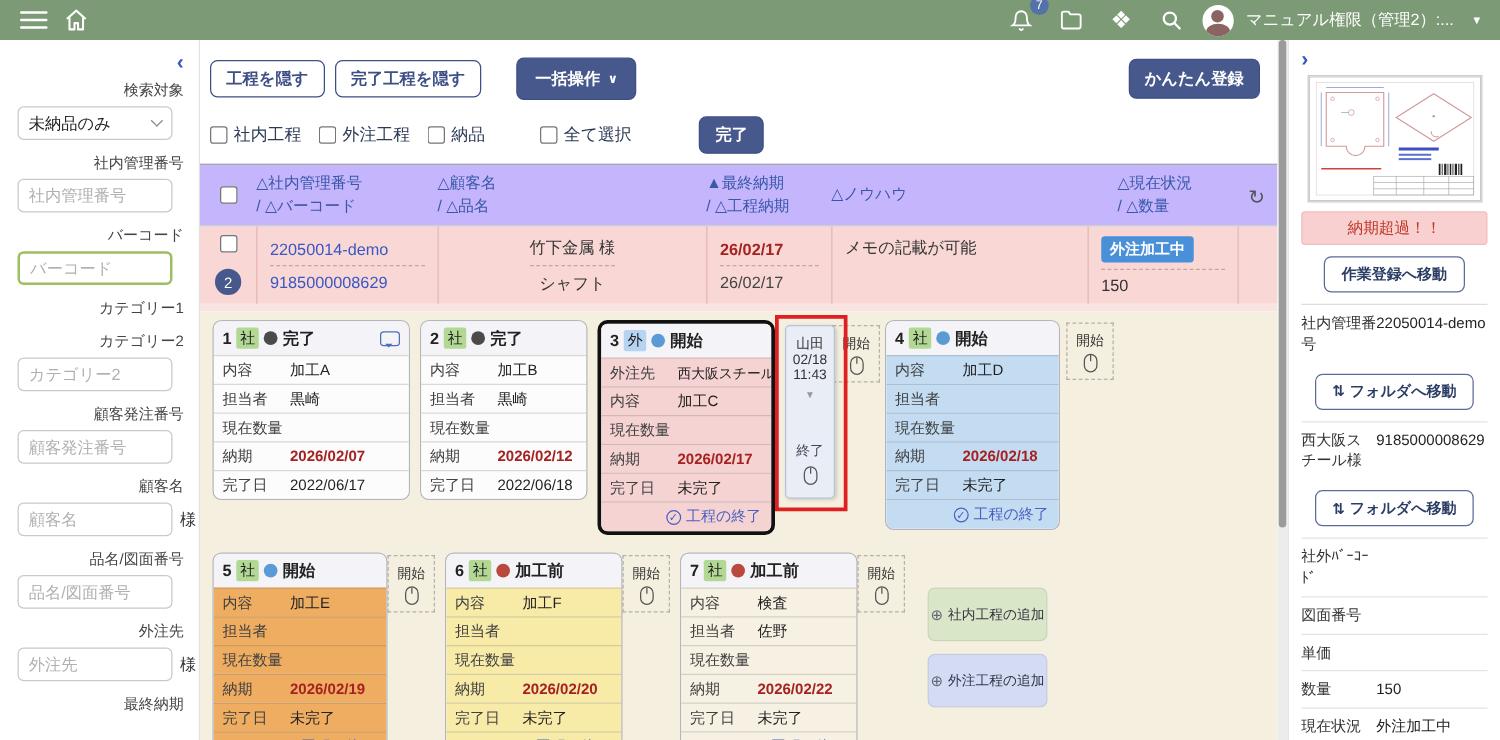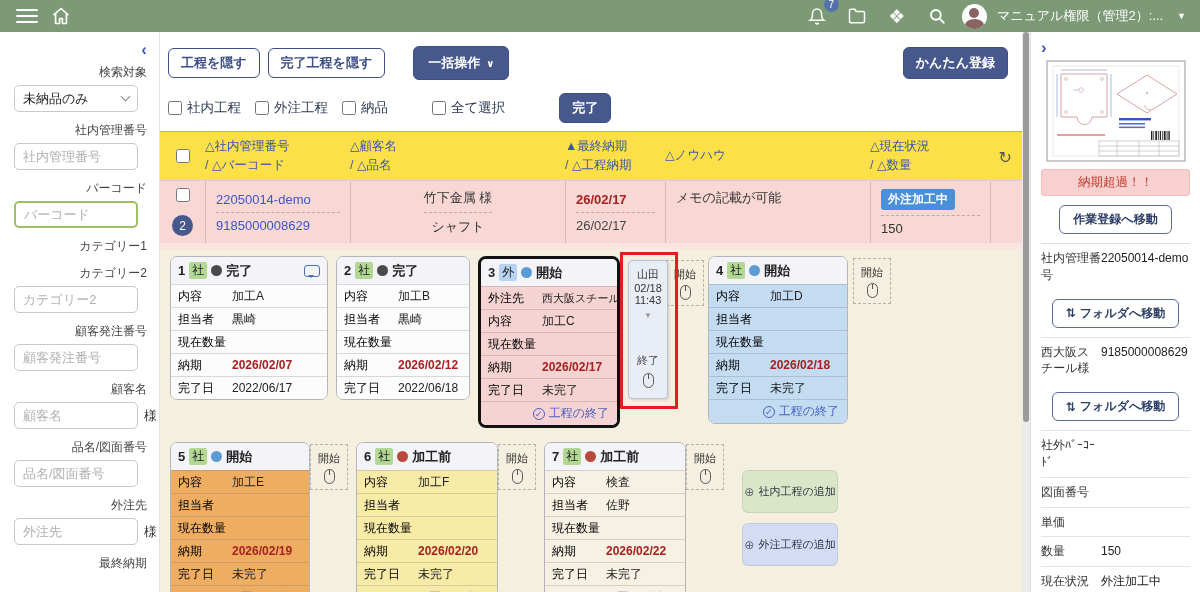--- a/index.html
+++ b/index.html
@@ -51,25 +51,25 @@
   .btn-bulk { margin-left:20px; }
   .btn-easy { margin-left:auto; margin-right:4px; padding:6px 12px;}
   .caret-g { font-size:10px; }
   .cbrow { display:flex; align-items:center; margin:13px 0 0 8px; gap:6px; color:#2b3a55; font-size:13.5px; }
   .cbrow label { display:flex; align-items:center; gap:5px; margin-right:8px; }
   .cbrow input, .thead input, .prow input { width:14px; height:14px; }
   .cb-all { margin-left:30px; }
   .btn-done { margin-left:40px; padding:5px 12px; }
 
   
-  .thead { margin-top:8px; background:#fde047; border-top:1px solid #a8a8a8; border-bottom:1px solid #d0d0d0;
+  .thead { margin-top:8px; background:#c4b5fd; border-top:1px solid #a8a8a8; border-bottom:1px solid #d0d0d0;
     height:50px; display:flex; align-items:center; color:#3a57a8; font-size:12.5px; position:relative;}
   .thead .tc { line-height:1.55; cursor:pointer;}
   .tc-cb { width:45px; display:flex; justify-content:center; }
-  .tc1 { width:145px; } .tc2 { width:215px; } .tc3 { width:100px; } .tc4 { width:205px; display:flex; flex-direction:column; justify-content:flex-end; padding-bottom:1px;} .tc5 { width:120px; }
+  .tc1 { width:145px; } .tc2 { width:215px; } .tc3 { width:100px; } .tc4 { width:205px; display:flex; flex-direction:column; justify-content:flex-end; padding-bottom:1px;} .tc5 { width:120px;margin-left:24px; }
   .refresh { position:absolute; right:10px; top:16px; color:#555; font-size:16px; cursor:pointer; }
 
   .prow { background:#f8d7d5; height:62px; display:flex; font-size:13px; }
   .pc { border-left:1px solid #e3b5b3; padding:6px 10px; display:flex; flex-direction:column; justify-content:center; }
   .pc-cb { width:45px; border-left:none; align-items:center; justify-content:space-between; padding:7px 0; }
   .numbadge { width:21px; height:21px; border-radius:50%; background:#47598c; color:#fff; font-size:12px;
     display:flex; align-items:center; justify-content:center; }
   .pc1 { width:145px; } .pc2 { width:215px;align-items:center; } .pc3 { width:100px; } .pc4 { width:205px; justify-content:flex-start; } .pc5 { width:120px; } .pc6 { flex:1; }
   .pv-top { padding-bottom:5px; border-bottom:1px dashed #cfa09e; margin-bottom:5px; }
   .plink { color:#3a57c4; }
@@ -88,21 +88,21 @@
   .chead { height:27px; display:flex; align-items:center; gap:4px; padding:0 7px; background:#f4f4f8; font-size:13px; color:#222; }
   .cnum { font-weight:bold; }
   .ctype { font-size:12px; padding:0 3px; border-radius:2px; }
   .t-green { background:#b2d894; } .t-blue { background:#b7d3f2; }
   .cdot { width:11px; height:11px; border-radius:50%; display:inline-block; }
   .d-gray { background:#4a4a4a; } .d-blue { background:#5b9bd5; } .d-red { background:#b9493c; }
   .cstat { font-weight:bold; }
   .comment-icon { margin-left:auto; width:16px; height:12px; border:1.5px solid #4a6fb5; border-radius:3px; position:relative; cursor:pointer;}
   .comment-icon:after { content:""; position:absolute; left:3px; bottom:-5px; border:3px solid transparent; border-top-color:#4a6fb5; }
   .crowl { height:23px; display:flex; align-items:center; padding:0 7px; border-top:1px solid rgba(90,90,90,.22); }
-  .cl { width:54px; color:#000000; flex:none;} .cv { color:#222; white-space:nowrap; }
+  .cl { width:54px; color:#404040; flex:none;} .cv { color:#222; white-space:nowrap; }
   .crowl.due .cv { color:#a62121; font-weight:bold; }
   .cfoot { height:24px; display:flex; align-items:center; justify-content:flex-end; gap:4px; padding:0 8px;
     border-top:1px solid rgba(90,90,90,.22); color:#4a5fc0; cursor:pointer; }
   .chkc { width:12px; height:12px; border:1px solid #4a5fc0; border-radius:50%; font-size:9px; line-height:11px; text-align:center; }
   .v-white .crowl, .v-white .cfoot { background:#fcfcfc; }
   .v-pink .crowl, .v-pink .cfoot { background:#f6d3d3; }
   .v-blue .crowl, .v-blue .cfoot { background:#c3dcf2; }
   .v-orange .crowl, .v-orange .cfoot { background:#efad62; }
   .v-yellow .crowl, .v-yellow .cfoot { background:#f8eba8; }
   .v-cream .crowl, .v-cream .cfoot { background:#f6f1e2; }

